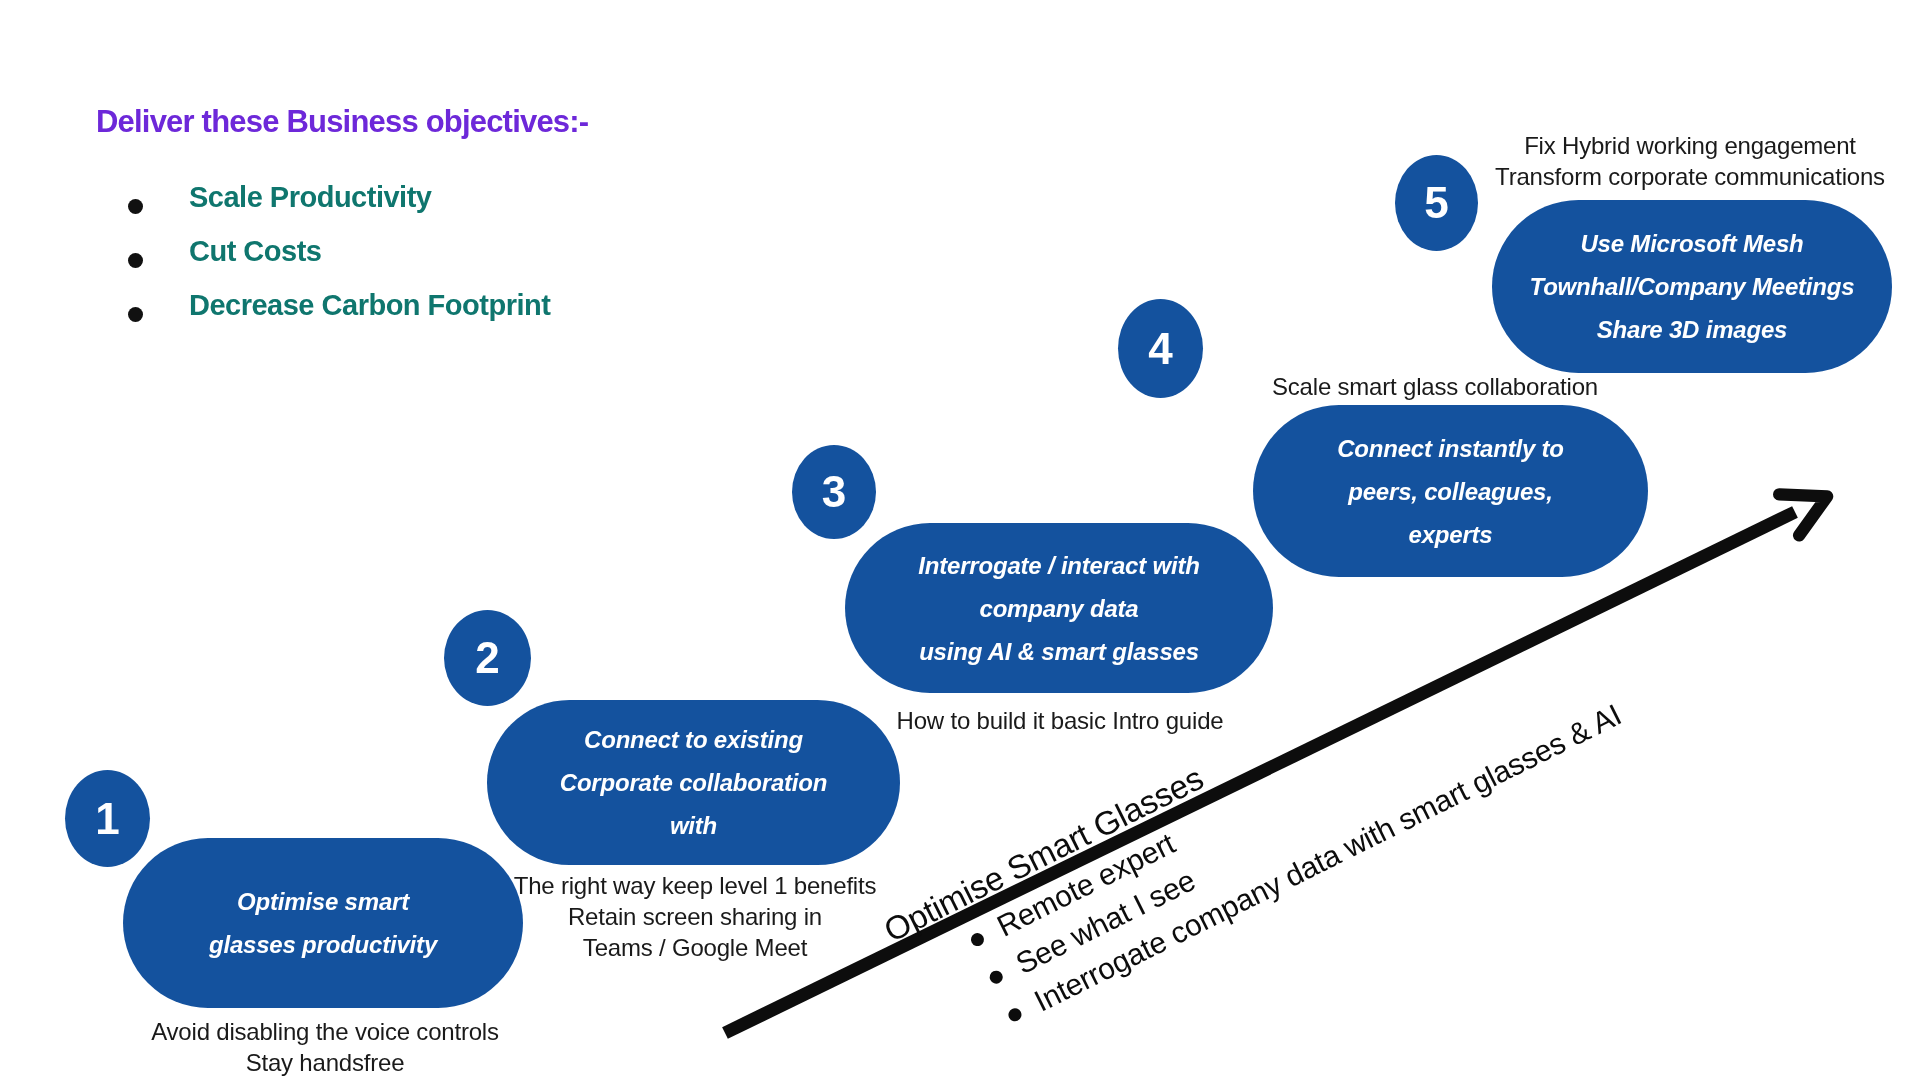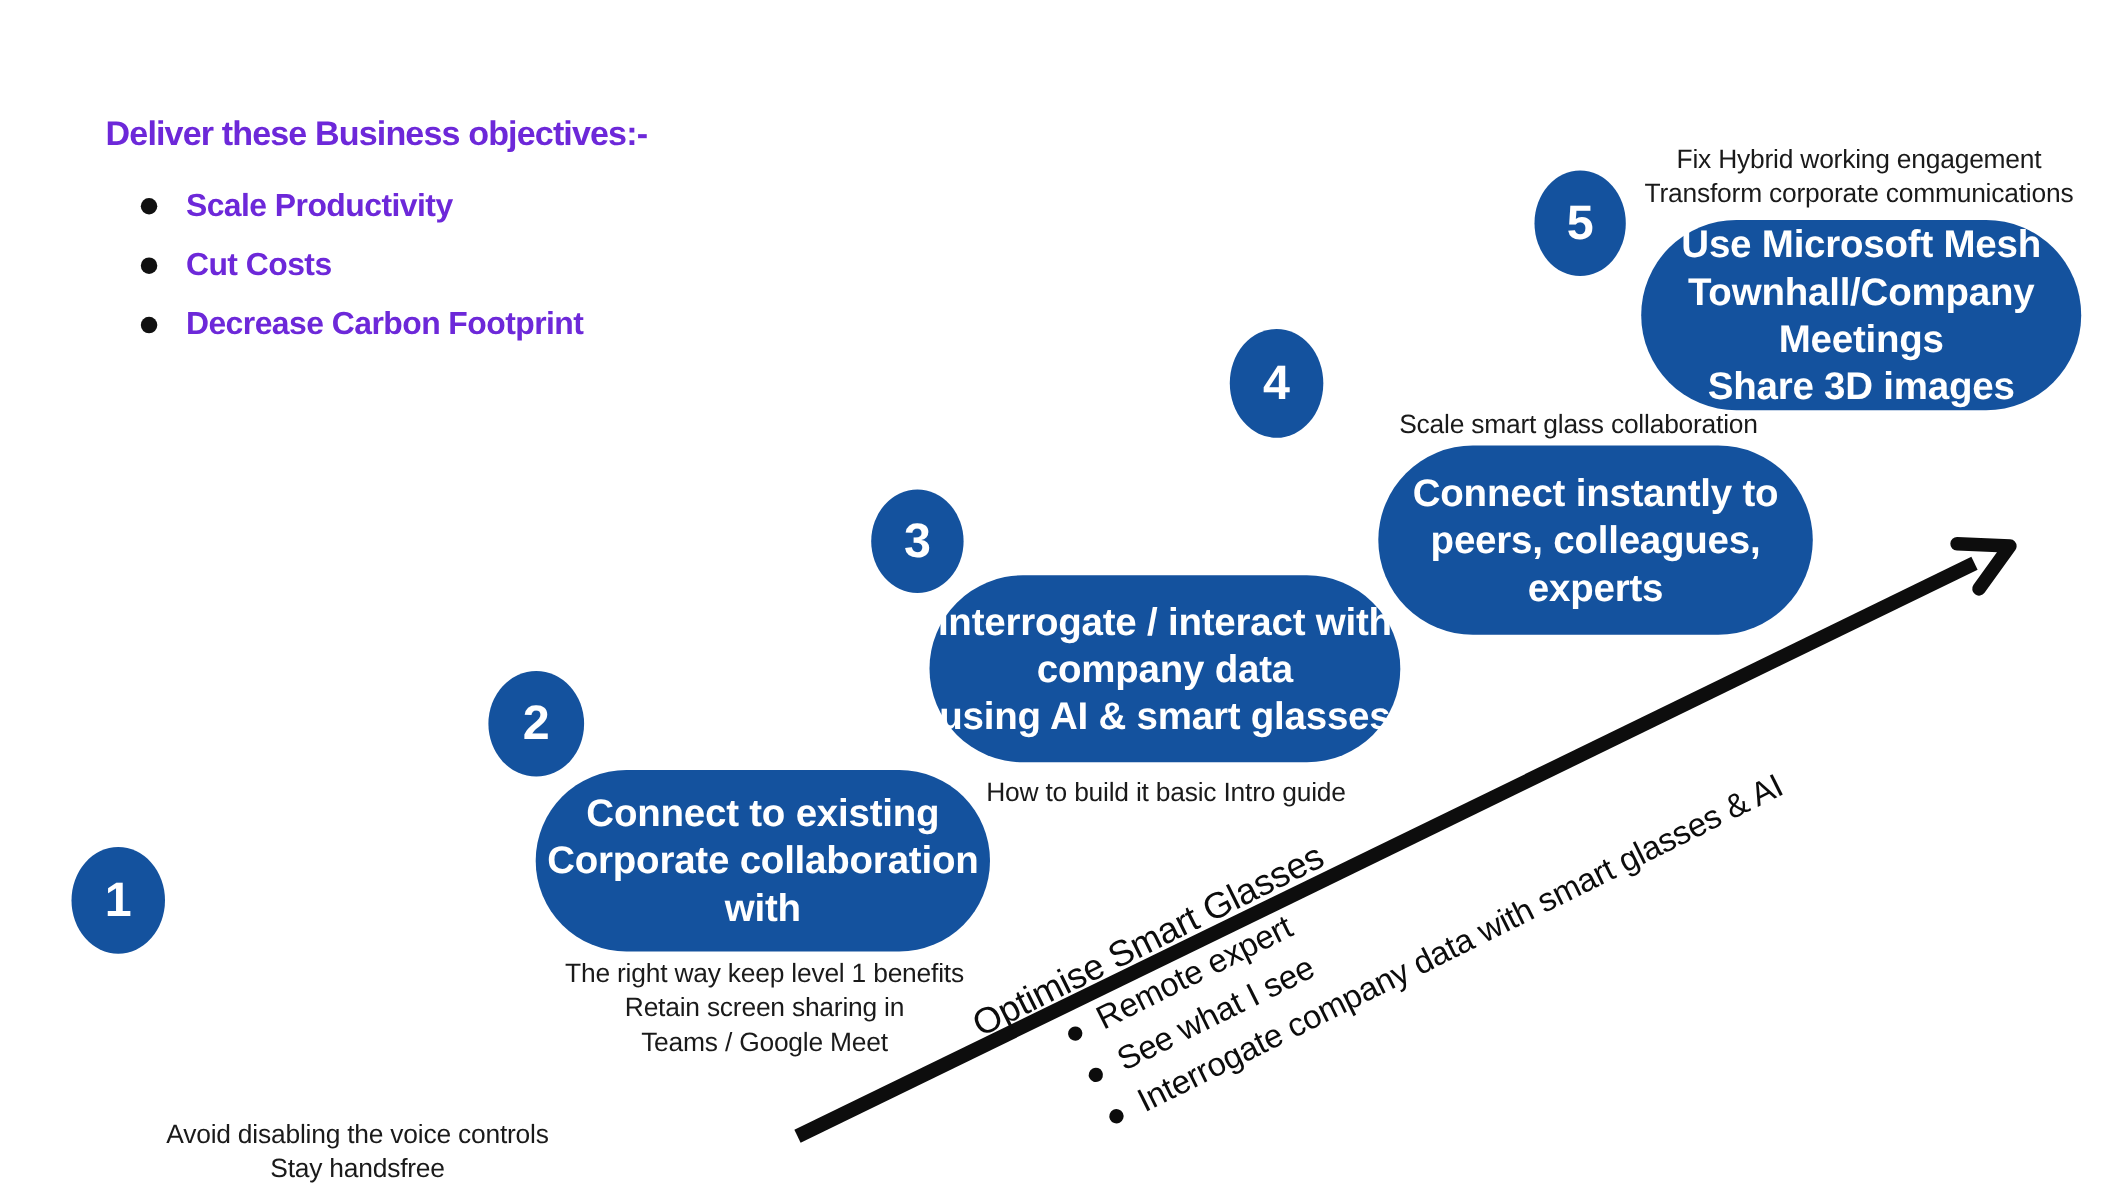--- a/index.html
+++ b/index.html
@@ -7,43 +7,43 @@
     position:relative;width:1920px;height:1080px;overflow:hidden;
     background:#ffffff;font-family:"Liberation Sans",sans-serif;
   }
   
   .obj-title{
     position:absolute;left:96px;top:104px;
     font-size:31px;font-weight:700;letter-spacing:-0.8px;color:#6d28d9;
   }
   .obj-list{position:absolute;left:128px;top:160px;margin:0;padding:0;list-style:none;}
   .obj-item{
-    display:flex;align-items:center;height:54px;
-    font-size:29px;font-weight:700;letter-spacing:-0.5px;color:#6d28d9;
+    display:flex;align-items:flex-end;height:54px;
+    font-size:29px;font-weight:700;letter-spacing:-0.5px;color:#0f766e;gap:20px;
   }
   .dot{width:15px;height:15px;border-radius:50%;background:#111;margin-right:26px;flex:0 0 auto;}
   
   .circle{
     position:absolute;border-radius:50%;background:var(--blue,#14529E);
     color:#fff;font-weight:700;font-size:44px;
     display:flex;align-items:center;justify-content:center;
   }
   .c1{left:65px; top:770px;width:85px;height:97px;}
   .c2{left:444px;top:610px;width:87px;height:96px;}
   .c3{left:792px;top:445px;width:84px;height:94px;}
   .c4{left:1118px;top:299px;width:85px;height:99px;}
   .c5{left:1395px;top:155px;width:83px;height:96px;}
   
   .pill{
     position:absolute;background:var(--blue,#14529E);border-radius:88px;
     display:flex;align-items:center;justify-content:center;text-align:center;
   }
   .pill-label{
-    color:#fff;font-weight:700;font-size:35px;line-height:43px;
-    white-space:pre-line;letter-spacing:-0.2px;
+    color:#fff;font-weight:700;font-size:24px;line-height:43px;
+    white-space:pre-line;letter-spacing:-0.2px;font-style:italic;
   }
   .p1{left:123px; top:838px;width:400px;height:170px;}
   .p2{left:487px; top:700px;width:413px;height:165px;}
   .p3{left:845px; top:523px;width:428px;height:170px;}
   .p4{left:1253px;top:405px;width:395px;height:172px;}
   .p5{left:1492px;top:200px;width:400px;height:173px;}
   
   .note{
     position:absolute;text-align:center;color:#1a1a1a;
     font-size:24px;line-height:31px;letter-spacing:-0.2px;white-space:pre-line;
@@ -92,20 +92,24 @@
       <span class="dot"></span>
       <span>Cut Costs</span>
     </li>
     <li class="obj-item">
       <span class="dot"></span>
       <span>Decrease Carbon Footprint</span>
     </li>
   </ul>
 
   <div class="circle c1">1</div>
+  <div class="pill p1">
+    <span class="pill-label">Optimise smart
+glasses productivity</span>
+  </div>
   <div class="note n1">Avoid disabling the voice controls
 Stay handsfree</div>
 
   <div class="circle c2">2</div>
   <div class="pill p2">
     <span class="pill-label">Connect to existing
 Corporate collaboration
 with</span>
   </div>
   <div class="note n2">The right way keep level 1 benefits

